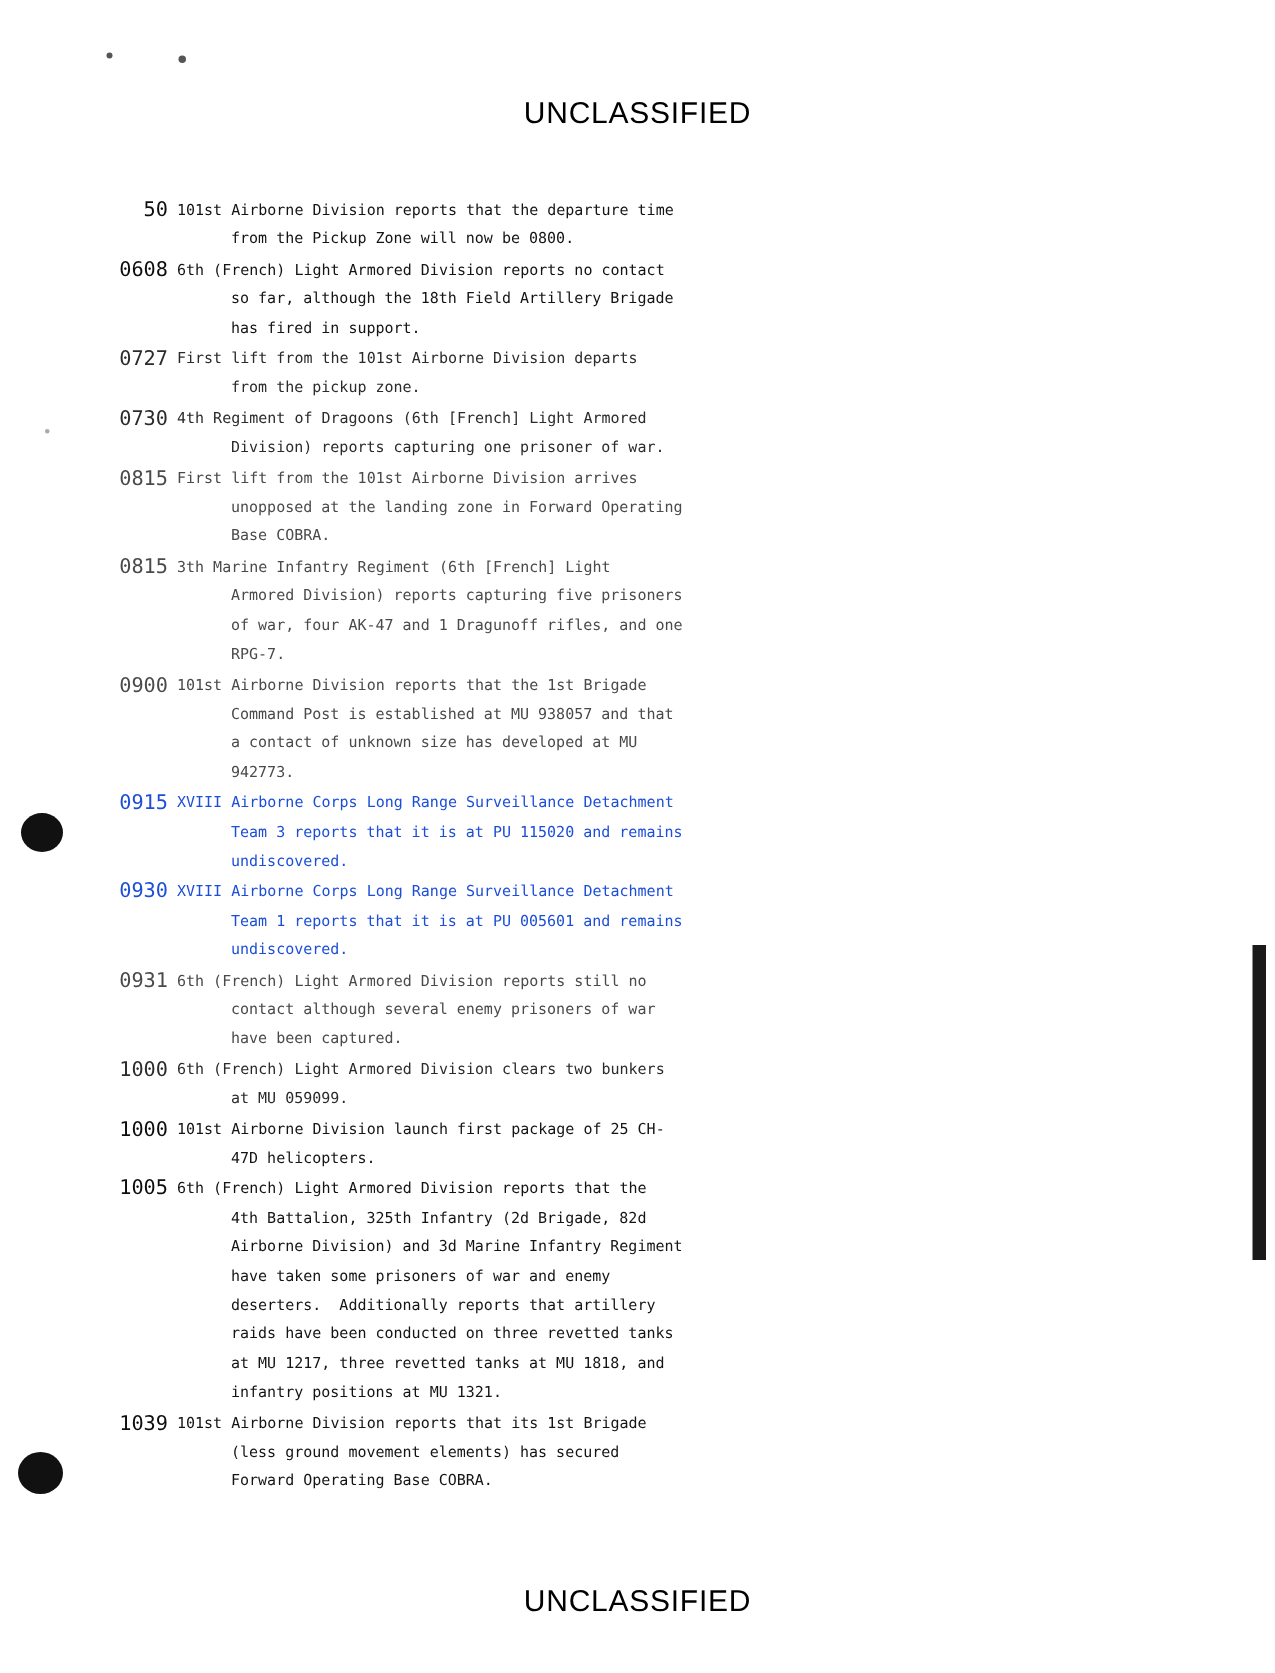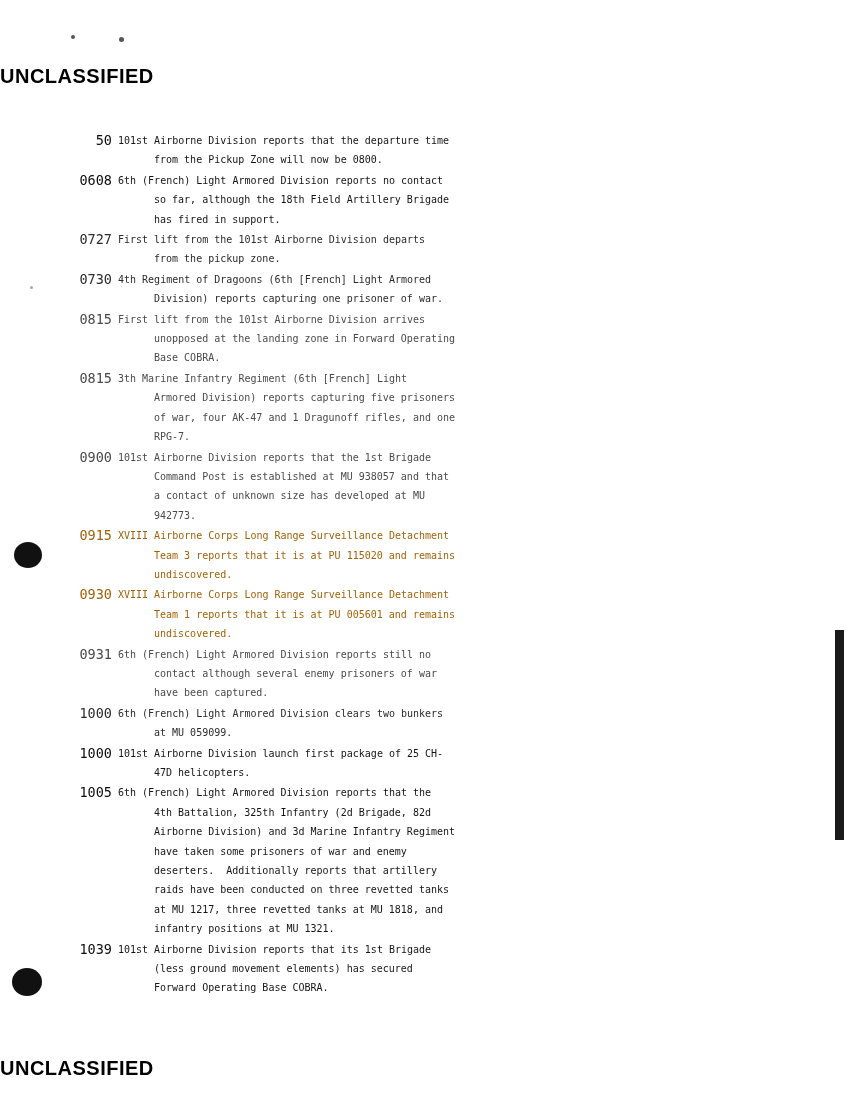--- a/index.html
+++ b/index.html
@@ -43,22 +43,23 @@
     top: 630px;
     width: 9px;
     height: 210px;
     background: #1a1a1a;
   }
 
   .header, .footer {
     position: absolute;
     left: 0;
     width: 850px;
+    text-align: center;
     font-family: "Liberation Sans", sans-serif;
-    font-weight: bold;
+    font-weight: normal;
     font-size: 20px;
     letter-spacing: 0.5px;
     color: #000;
   }
   .header { top: 65px; }
   .footer { top: 1057px; }
 
   .log {
     position: absolute;
     left: 0;
@@ -89,21 +90,21 @@
     white-space: pre-wrap;
     text-indent: 0;
   }
   .text .cont {
     display: block;
     padding-left: 36px;
   }
   
   .fade1 { color: #2b2b2b; }
   .fade2 { color: #4a4a4a; }
-  .fade3 { color: #a16207; }
+  .fade3 { color: #1d4ed8; }
 </style>
 </head>
 <body>
 
 <div class="page">
 
   <div class="speck s1"></div>
   <div class="speck s2"></div>
   <div class="speck s3"></div>
   <div class="speck s4"></div>

